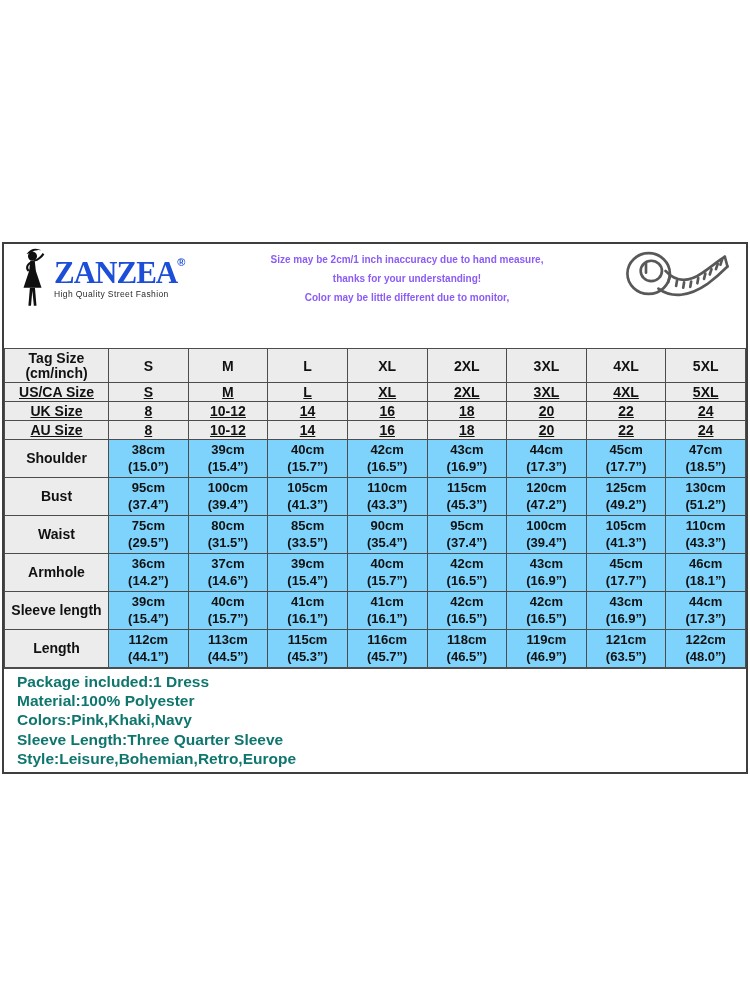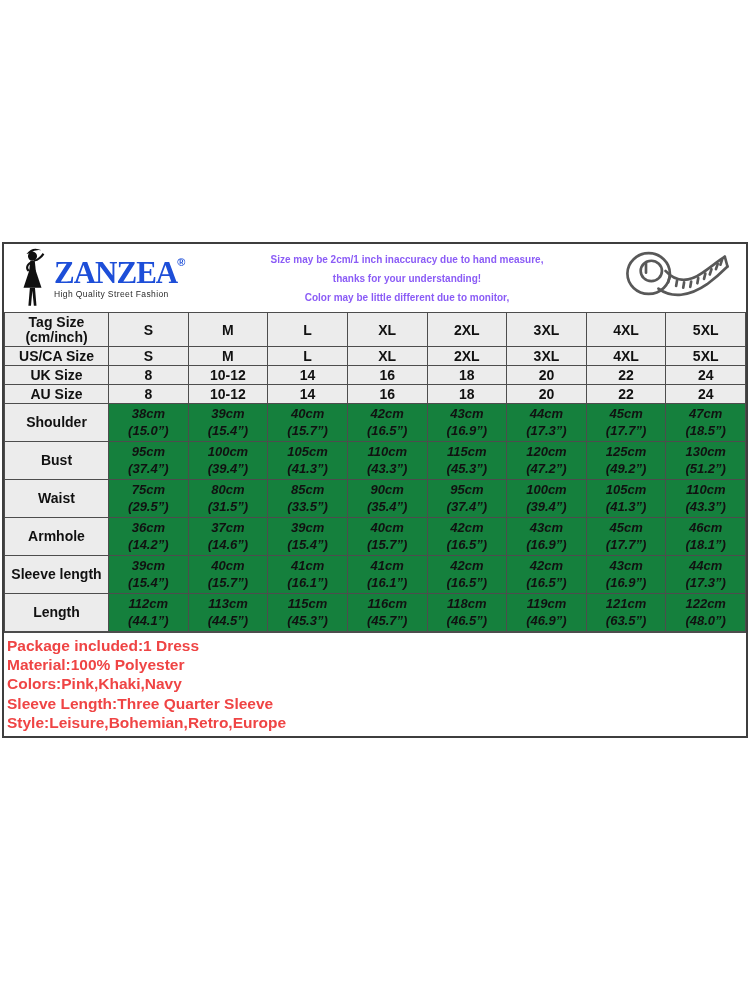--- a/index.html
+++ b/index.html
@@ -11,34 +11,34 @@
   .logo{display:flex;align-items:center;margin-left:12px;width:180px;flex:0 0 auto;}
   .logo svg{flex:0 0 auto;}
   .logo-text{margin-left:2px;line-height:1;}
   .brand{font-family:"Liberation Serif",serif;font-weight:bold;font-size:31px;letter-spacing:-1px;color:#1d4ed8;white-space:nowrap;}
   .reg{font-size:11px;vertical-align:top;font-family:"Liberation Sans",sans-serif;letter-spacing:0;}
   .tagline{font-size:8.5px;color:#2b2b2b;letter-spacing:.4px;margin-top:2px;white-space:nowrap;}
   .disclaimer{flex:1;text-align:center;font-weight:bold;font-size:10px;line-height:19px;color:#8b5cf6;}
   .tape{flex:0 0 auto;margin-right:10px;}
 
   
-  table{border-collapse:collapse;width:100%;table-layout:fixed;}
+  table{border-collapse:collapse;width:100%;table-layout:fixed;margin-top:36px;}
   col.c-label{width:104px;}
   td{border:1.5px solid #4d4d4d;text-align:center;vertical-align:middle;
      font-weight:bold;white-space:pre-line;padding:1px 2px;box-sizing:border-box;}
   td.lbl{background:#ececec;font-size:14px;line-height:15px;}
   td.hdr{background:#ececec;font-size:14px;}
-  td.val{background:#15803d;font-size:13px;line-height:16.5px;font-style:italic;}
+  td.val{background:#7dd3fc;font-size:13px;line-height:16.5px;}
   tr:nth-child(1){height:34px;}
-  tr:nth-child(2),tr:nth-child(3),tr:nth-child(4){height:14px;}
+  tr:nth-child(2),tr:nth-child(3),tr:nth-child(4){height:14px;text-decoration:underline;}
   tr:nth-child(n+5){height:38px;}
 
   
-  .product-info{border-top:1.5px solid #4d4d4d;padding:3px 5px 4px 3px;
-     font-weight:bold;font-size:15.5px;line-height:19.2px;color:#ef4444;}
+  .product-info{border-top:1.5px solid #4d4d4d;padding:3px 5px 4px 13px;
+     font-weight:bold;font-size:15.5px;line-height:19.2px;color:#0f766e;}
 </style>
 </head>
 <body>
 
 <div class="sheet">
 
   <div class="header-band">
     <div class="logo">
       <svg width="36" height="60" viewBox="0 0 34 80">
         <g fill="#101010">

